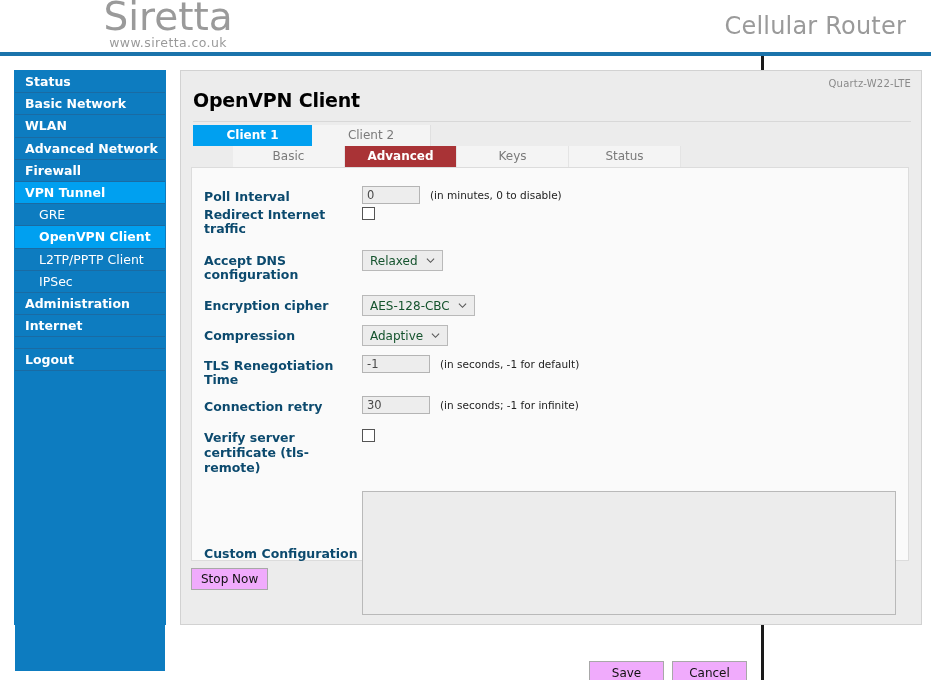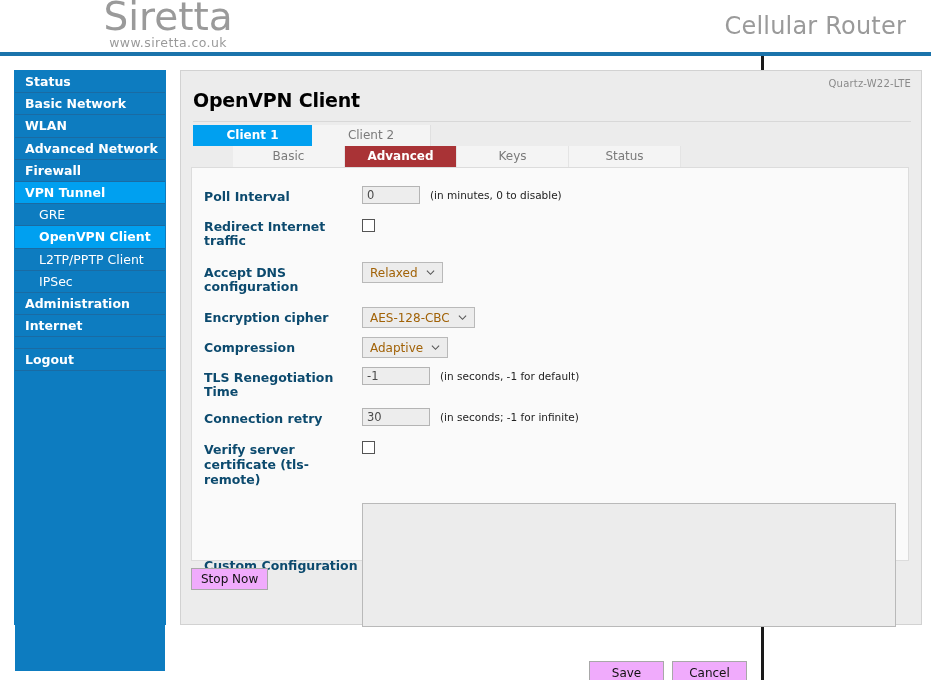--- a/index.html
+++ b/index.html
@@ -174,21 +174,21 @@
   input.w60 { width: 58px; }
   input.w70 { width: 68px; }
   .sel {
     position: relative;
     display: inline-flex; align-items: center;
     background: #ececec;
     border: 1px solid #b9b9b9;
     height: 21px;
     padding: 0 24px 0 7px;
     font-size: 12px;
-    color: #a16207;
+    color: #14532d;
     cursor: pointer;
   }
   .sel .chev {
     position: absolute; right: 7px; top: 50%;
     width: 9px; height: 9px; margin-top: -5px;
   }
   .cbx {
     width: 13px; height: 13px;
     background: #ffffff;
     border: 1px solid #545454;
@@ -277,21 +277,21 @@
     <div class="form-panel">
 
       <div class="form-row" style="margin-top:18px">
         <div class="f-label">Poll Interval</div>
         <div class="f-field">
           <input class="txt w60" type="text" value="0" style="">
           <span class="hint">(in minutes, 0 to disable)</span>
         </div>
       </div>
 
-      <div class="form-row" style="margin-top:12px">
+      <div class="form-row" style="">
         <div class="f-label">Redirect Internet traffic</div>
         <div class="f-field" style="padding-top:3px">
           <span class="cbx"></span>
         </div>
       </div>
 
       <div class="form-row" style="margin-top:14px">
         <div class="f-label">Accept DNS configuration</div>
         <div class="f-field">
           <span class="sel" style="min-width:78px">

